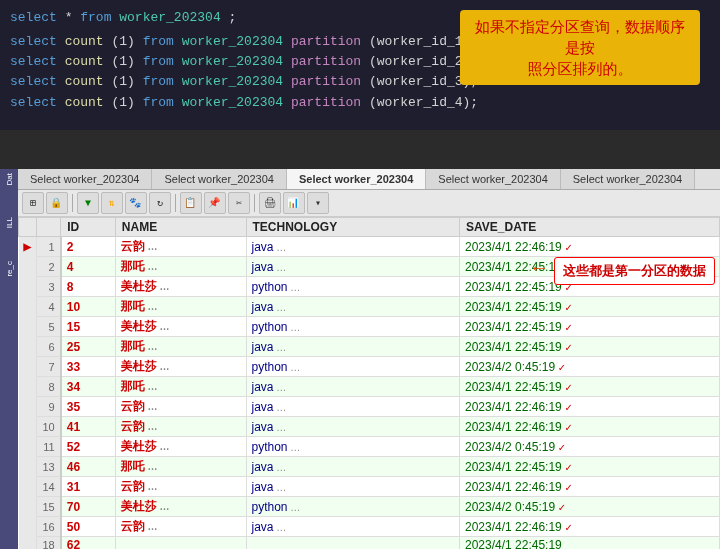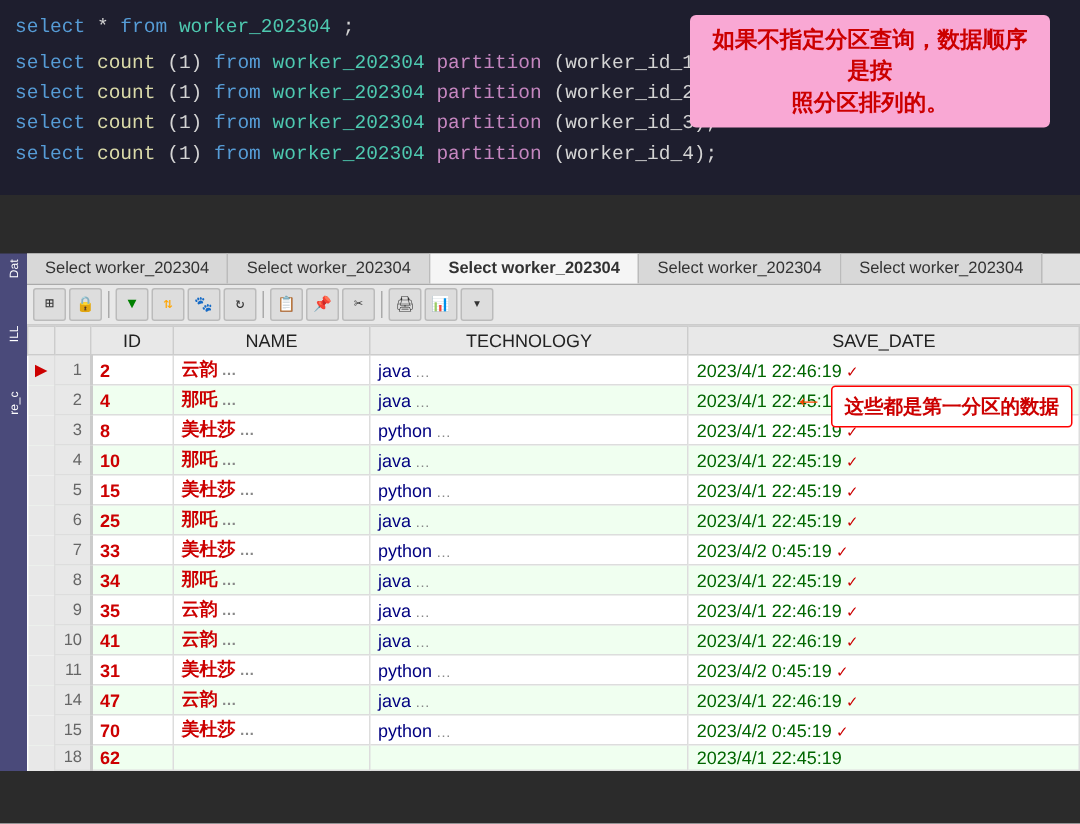--- a/index.html
+++ b/index.html
@@ -25,25 +25,25 @@
       line-height: 1.55;
       color: #c8c8c8;
       font-size: 13px;
     }
 
     
     .annotation-bubble {
       position: absolute;
       top: 10px;
       right: 20px;
-      background: #f9a8d4;
+      background: #eab308;
       color: #cc0000;
       font-family: 'Microsoft YaHei', '微软雅黑', SimHei, sans-serif;
       font-size: 15px;
-      font-weight: bold;
+      font-weight: normal;
       padding: 6px 12px;
       border-radius: 4px;
       text-align: center;
       line-height: 1.4;
       max-width: 240px;
     }
 
     
     .tab-bar {
       display: flex;
@@ -110,22 +110,22 @@
       width: 100%;
     }
 
     thead tr {
       background: #e8e8e8;
     }
 
     thead th {
       border: 1px solid #ccc;
       padding: 2px 6px;
-      text-align: center;
-      font-weight: normal;
+      text-align: left;
+      font-weight: bold;
       font-size: 12px;
       color: #222;
       white-space: nowrap;
     }
 
     tbody tr {
       cursor: pointer;
     }
     tbody tr:nth-child(odd) {
       background: #ffffff;
@@ -413,43 +413,59 @@
                 <td class="row-arrow-col"></td>
                 <td class="row-num-col">10</td>
                 <td class="id-col">41</td>
                 <td style="color: rgb(204, 0, 0); font-weight: bold;">云韵<span class="ellipsis"> …</span></td>
                 <td style="color: rgb(0, 0, 128);">java<span class="ellipsis"> …</span></td>
                 <td class="date-col">2023/4/1 22:46:19<span style="color:#cc0000;font-size:10px;"> ✓</span></td>
               </tr>
               <tr>
                 <td class="row-arrow-col"></td>
                 <td class="row-num-col">11</td>
-                <td class="id-col">31</td>
+                <td class="id-col">52</td>
                 <td style="color: rgb(204, 0, 0); font-weight: bold;">美杜莎<span class="ellipsis"> …</span></td>
                 <td style="color: rgb(0, 0, 128);">python<span class="ellipsis"> …</span></td>
                 <td class="date-col">2023/4/2 0:45:19<span style="color:#cc0000;font-size:10px;"> ✓</span></td>
               </tr>
               <tr>
                 <td class="row-arrow-col"></td>
+                <td class="row-num-col">13</td>
+                <td class="id-col">46</td>
+                <td style="color: rgb(204, 0, 0); font-weight: bold;">那吒<span class="ellipsis"> …</span></td>
+                <td style="color: rgb(0, 0, 128);">java<span class="ellipsis"> …</span></td>
+                <td class="date-col">2023/4/1 22:45:19<span style="color:#cc0000;font-size:10px;"> ✓</span></td>
+              </tr>
+              <tr>
+                <td class="row-arrow-col"></td>
                 <td class="row-num-col">14</td>
-                <td class="id-col">47</td>
+                <td class="id-col">31</td>
                 <td style="color: rgb(204, 0, 0); font-weight: bold;">云韵<span class="ellipsis"> …</span></td>
                 <td style="color: rgb(0, 0, 128);">java<span class="ellipsis"> …</span></td>
                 <td class="date-col">2023/4/1 22:46:19<span style="color:#cc0000;font-size:10px;"> ✓</span></td>
               </tr>
               <tr>
                 <td class="row-arrow-col"></td>
                 <td class="row-num-col">15</td>
                 <td class="id-col">70</td>
                 <td style="color: rgb(204, 0, 0); font-weight: bold;">美杜莎<span class="ellipsis"> …</span></td>
                 <td style="color: rgb(0, 0, 128);">python<span class="ellipsis"> …</span></td>
                 <td class="date-col">2023/4/2 0:45:19<span style="color:#cc0000;font-size:10px;"> ✓</span></td>
               </tr>
               <tr>
                 <td class="row-arrow-col"></td>
+                <td class="row-num-col">16</td>
+                <td class="id-col">50</td>
+                <td style="color: rgb(204, 0, 0); font-weight: bold;">云韵<span class="ellipsis"> …</span></td>
+                <td style="color: rgb(0, 0, 128);">java<span class="ellipsis"> …</span></td>
+                <td class="date-col">2023/4/1 22:46:19<span style="color:#cc0000;font-size:10px;"> ✓</span></td>
+              </tr>
+              <tr>
+                <td class="row-arrow-col"></td>
                 <td class="row-num-col">18</td>
                 <td class="id-col">62</td>
                 <td style="color: rgb(204, 0, 0); font-weight: bold;"></td>
                 <td style="color: rgb(0, 0, 128);"></td>
                 <td class="date-col">2023/4/1 22:45:19</td>
               </tr>
             </tbody>
         </table>
       </div>
 

